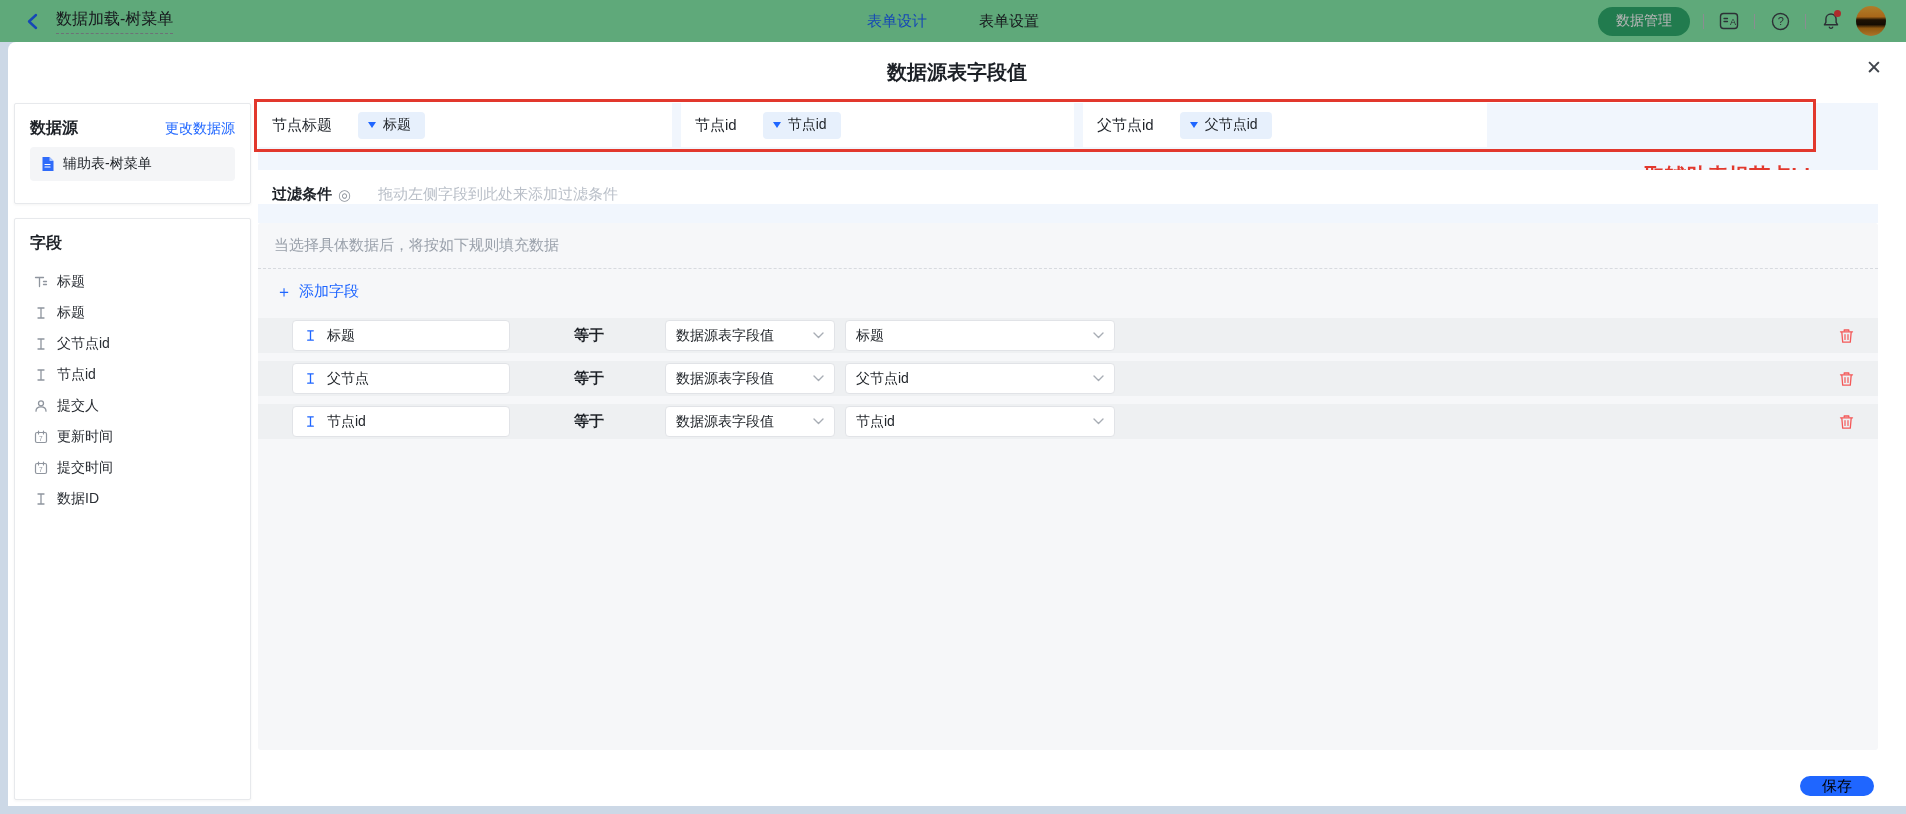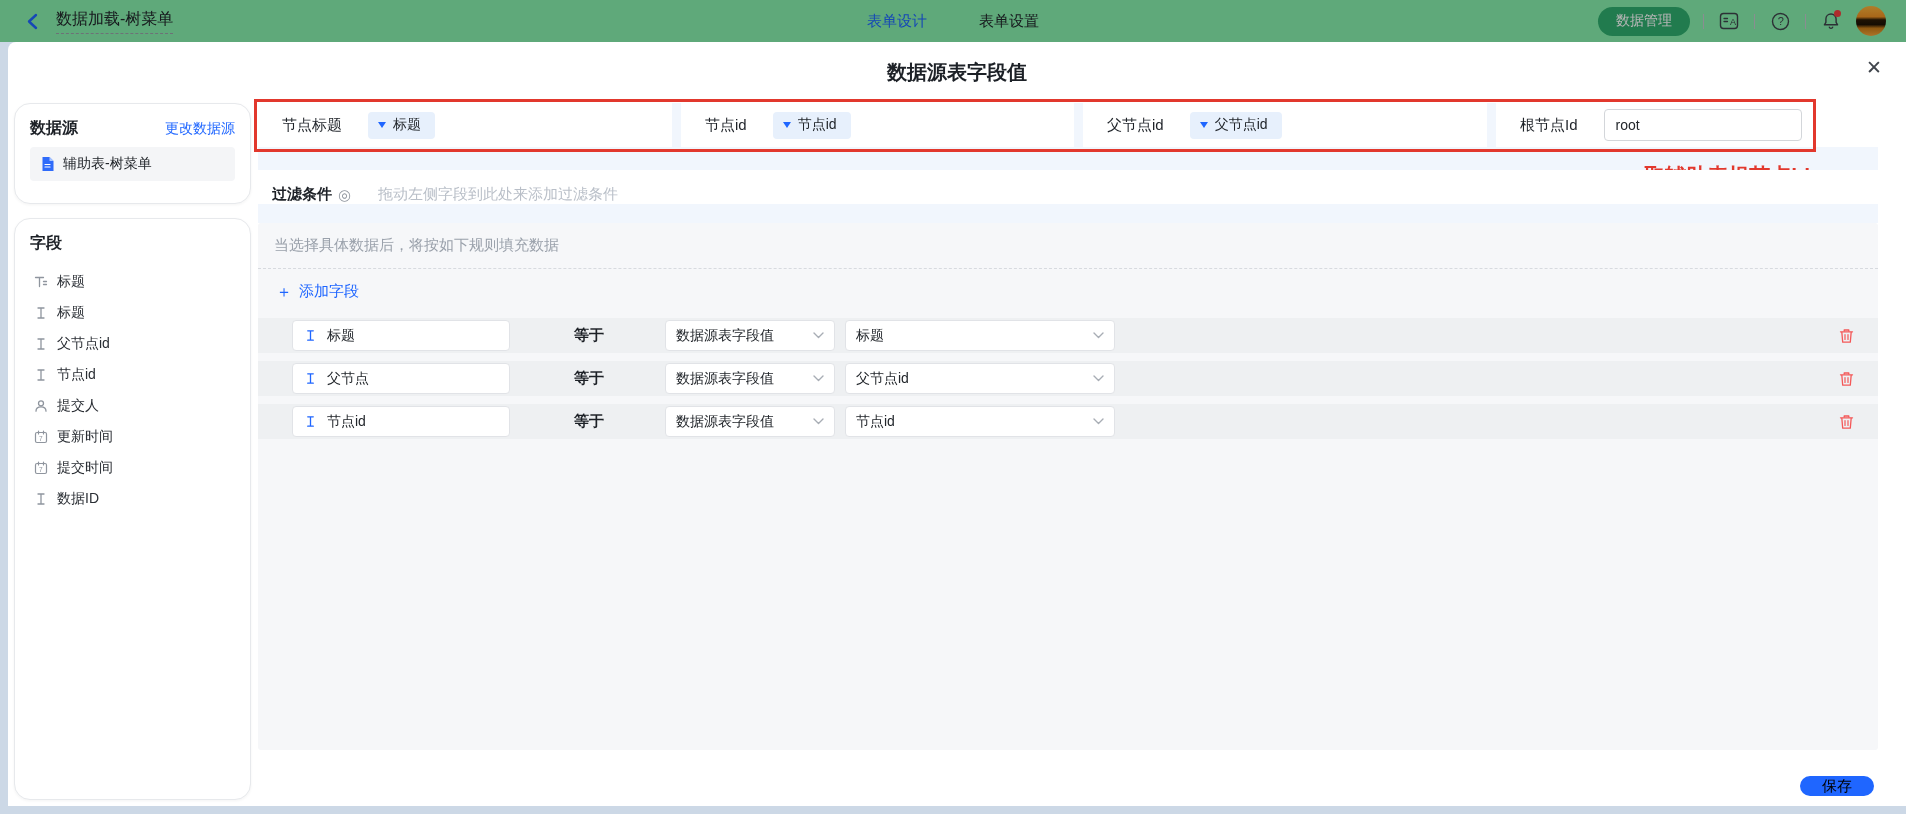--- a/index.html
+++ b/index.html
@@ -27,41 +27,41 @@
           background:linear-gradient(180deg,#f7b23c 0%,#ee9224 36%,#2a1a06 46%,#1d1204 62%,#c97d18 74%,#f2a43a 100%);}
 
   
   .modal{position:absolute;left:8px;top:42px;width:1898px;height:764px;background:#fff;
          border-top-left-radius:8px;}
   .modal-title{text-align:center;padding-top:17px;font-size:20px;font-weight:600;color:#1d2127;}
   .close-x{position:absolute;top:16px;right:24px;font-size:19px;color:#40454c;cursor:pointer;line-height:1;}
 
   
   .card{position:absolute;left:6px;width:237px;background:#fff;border:1px solid #e7e9ec;
-        border-radius:16px;box-shadow:0 1px 3px rgba(31,35,41,.05);padding:14px 15px;}
+        border-radius:2px;box-shadow:0 1px 3px rgba(31,35,41,.05);padding:14px 15px;}
   .ds-card{top:61px;height:101px;}
   .fields-card{top:176px;height:582px;}
   .card-head{display:flex;justify-content:space-between;align-items:center;}
   .card-title{font-size:16px;font-weight:700;color:#1d2127;}
   .change-link{font-size:14px;color:#1f66ff;cursor:pointer;text-decoration:none;}
   .ds-item{margin-top:8px;background:#f4f5f7;border-radius:4px;height:34px;display:flex;
            align-items:center;gap:8px;padding:0 10px;font-size:14px;color:#22262b;cursor:pointer;}
   .fields-list{list-style:none;margin-top:12px;}
   .field-li{display:flex;align-items:center;gap:9px;height:31px;font-size:14px;color:#2a2e34;
             padding-left:3px;cursor:grab;}
   .f-ic{display:flex;width:15px;justify-content:center;flex:none;}
 
   
   .content{position:absolute;left:250px;top:61px;width:1620px;height:700px;}
   .strip{position:absolute;left:0;width:1620px;background:#f1f6fd;}
   .strip1{top:44px;height:23px;}
   .strip2{top:101px;height:19px;}
 
   .map-row{position:absolute;top:0;left:0;width:1620px;height:44px;display:flex;gap:9px;background:#f1f6fd;}
-  .map-cell{background:#fff;display:flex;align-items:center;height:100%;padding-left:24px;}
+  .map-cell{background:#fff;display:flex;align-items:center;height:100%;padding-left:14px;}
   .mc1{width:414px;} .mc2{width:393px;} .mc3{width:404px;} .mc4{flex:1;}
   .map-label{font-size:15px;color:#1f2329;margin-right:26px;white-space:nowrap;}
   .map-tag{display:flex;align-items:center;gap:7px;background:#e7f0fc;border-radius:4px;height:27px;
            padding:0 14px 0 10px;font-size:14px;color:#22262b;cursor:pointer;}
   .tri{width:0;height:0;border-left:4.5px solid transparent;border-right:4.5px solid transparent;
        border-top:6px solid #1f66ff;}
   .root-input{width:198px;height:32px;border:1px solid #d3d6da;border-radius:4px;padding:0 11px;
               font-size:14px;color:#22262b;font-family:inherit;outline:none;}
 
   .red-rect{position:absolute;left:-4px;top:-4px;width:1562px;height:53px;border:3px solid #e2382d;
@@ -263,24 +263,20 @@
             <span>节点id</span>
           </span>
         </div>
         <div class="map-cell mc3">
           <span class="map-label">父节点id</span>
           <span class="map-tag">
             <span class="tri"></span>
             <span>父节点id</span>
           </span>
         </div>
-        <div class="map-cell mc4">
-          <span class="map-label">根节点Id</span>
-          <input class="root-input" value="root" style="">
-        </div>
       </div>
       <div class="red-rect"></div>
       <div class="red-note">取辅助表根节点id</div>
 
       <div class="filter-row">
         <span class="filter-label">过滤条件</span>
         <span class="filter-help">◎</span>
         <span class="filter-ph">拖动左侧字段到此处来添加过滤条件</span>
       </div>
 

